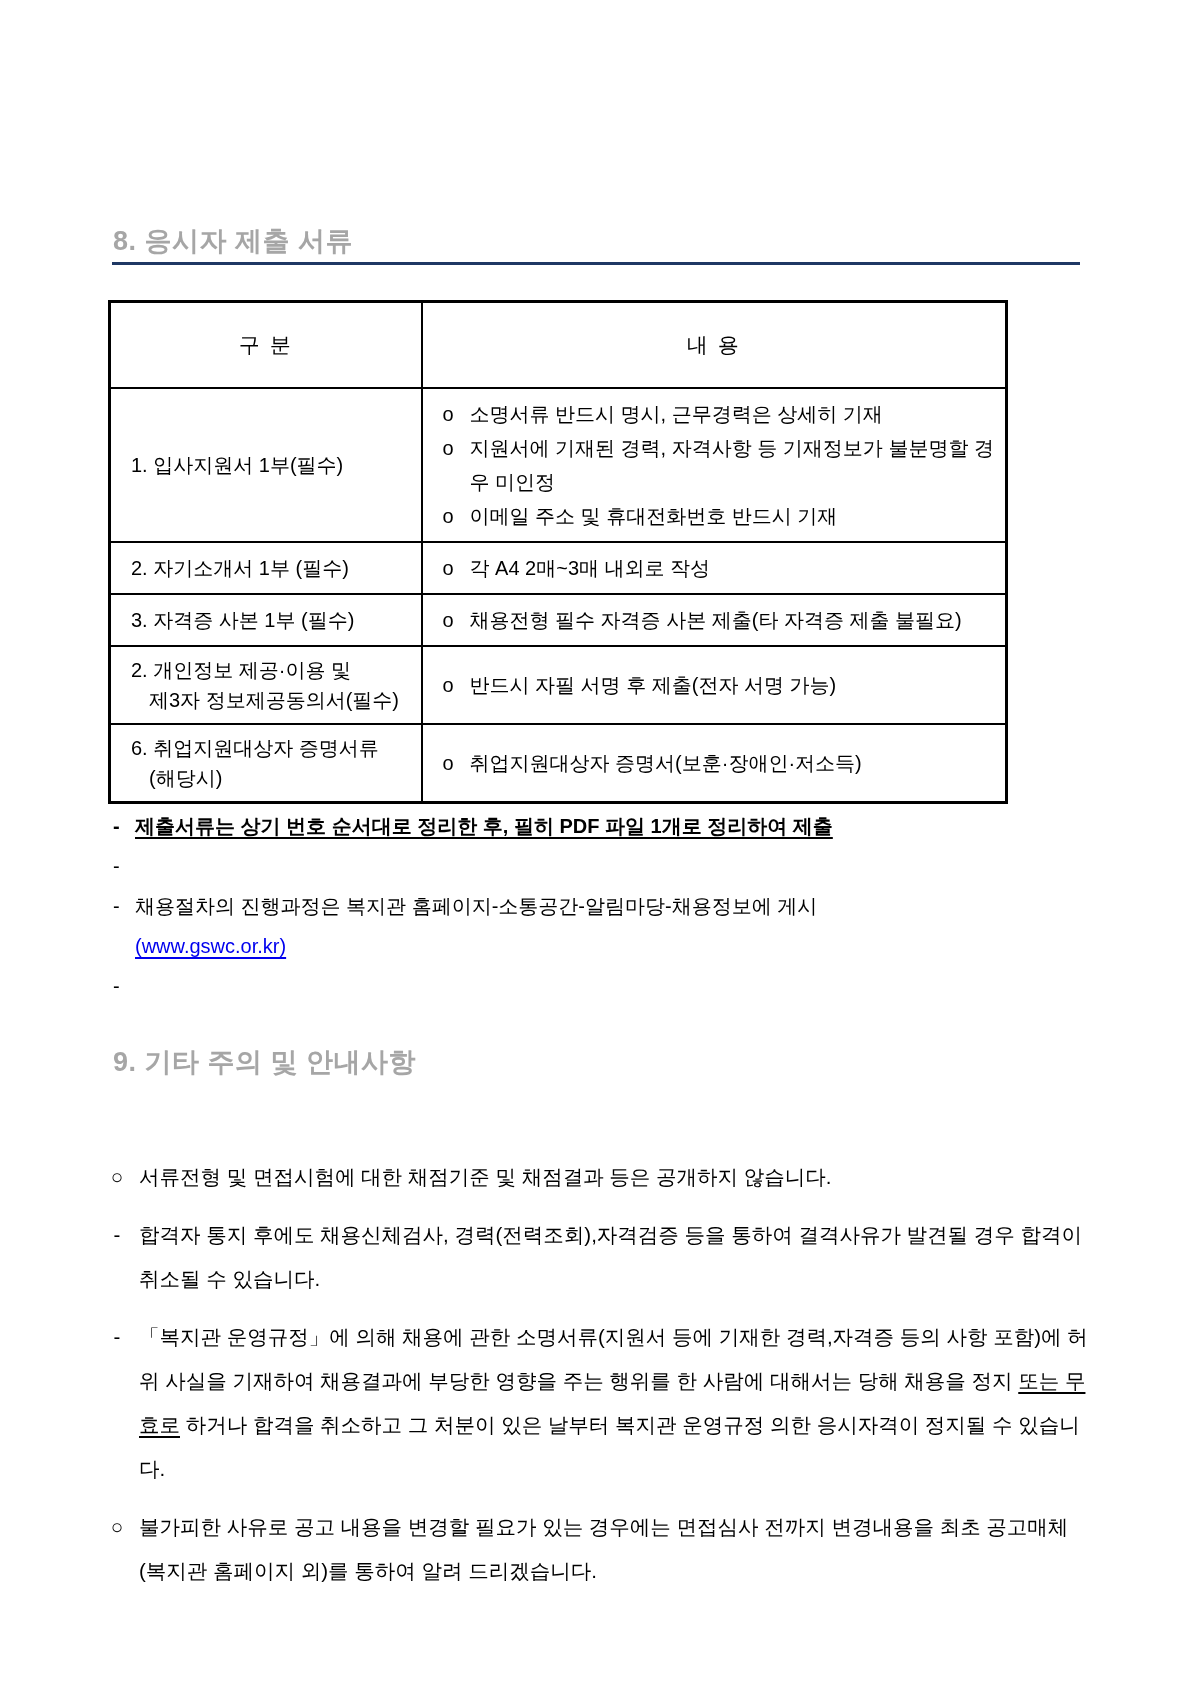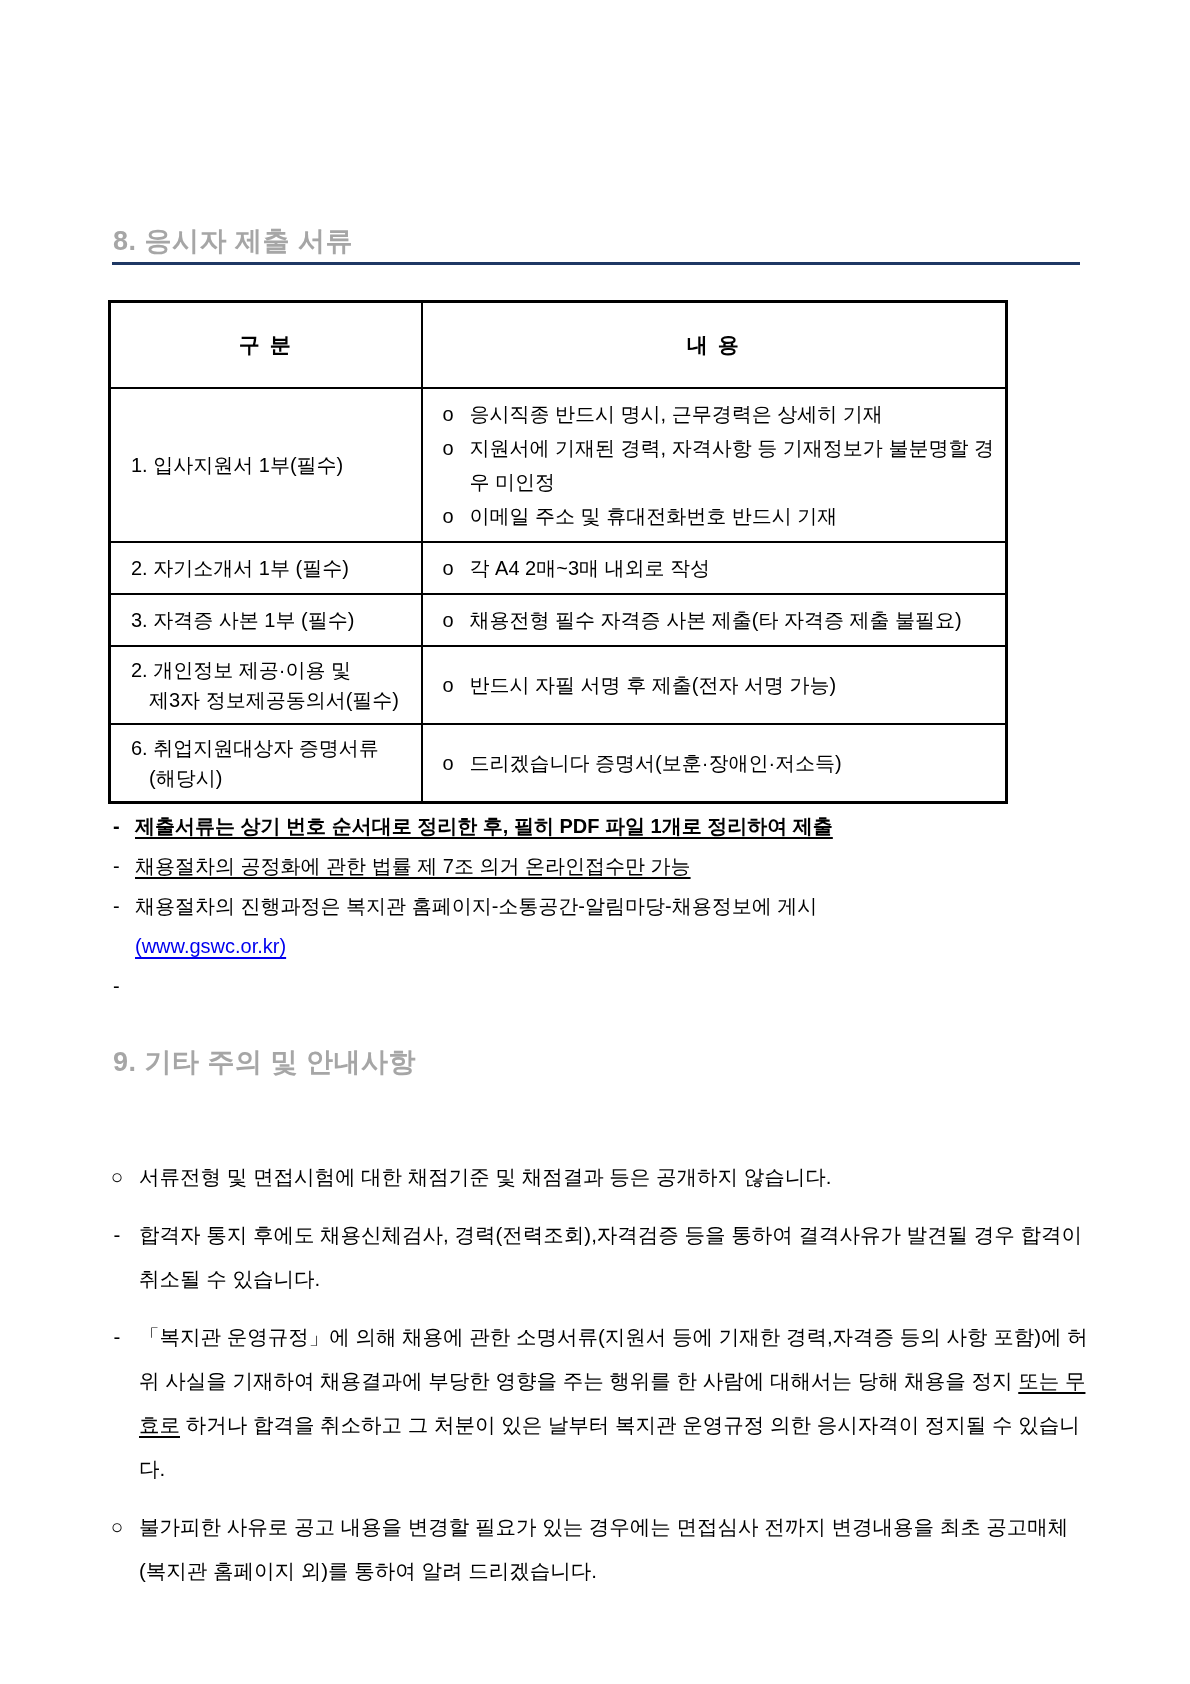--- a/index.html
+++ b/index.html
@@ -23,21 +23,21 @@
     border-top:3px solid #1f3864;
   }
   table.doc-table {
     position:absolute; left:108px; top:300px;
     width:897px;
     border-collapse:collapse; table-layout:fixed;
     border:3px solid #000;
   }
   .doc-table th, .doc-table td { border:2px solid #000; }
   .doc-table th {
-    height:86px; font-size:21px; font-weight:700;
+    height:86px; font-size:21px; font-weight:400;
     text-align:center; vertical-align:middle; letter-spacing:2px;
   }
   col.c1 { width:312px; }
   col.c2 { width:585px; }
   td.cat {
     padding:8px 8px 8px 20px;
     font-size:20px; vertical-align:middle; line-height:30px;
   }
   td.cat .cat2 { display:block; padding-left:18px; }
   td.cont {
@@ -87,21 +87,21 @@
       <th>구 분</th>
       <th>내 용</th>
     </tr>
   </thead>
   <tbody>
     <tr class="r1">
       <td class="cat">1. 입사지원서 1부(필수)</td>
       <td class="cont">
         <div class="item">
           <span class="b">o</span>
-          <span>응시직종 반드시 명시, 근무경력은 상세히 기재</span>
+          <span>소명서류 반드시 명시, 근무경력은 상세히 기재</span>
         </div>
         <div class="item">
           <span class="b">o</span>
           <span>지원서에 기재된 경력, 자격사항 등 기재정보가 불분명할 경우 미인정</span>
         </div>
         <div class="item">
           <span class="b">o</span>
           <span>이메일 주소 및 휴대전화번호 반드시 기재</span>
         </div>
       </td>
@@ -137,35 +137,34 @@
       </td>
     </tr>
     <tr class="r6">
       <td class="cat">
         <span>6. 취업지원대상자 증명서류</span>
         <span class="cat2">(해당시)</span>
       </td>
       <td class="cont">
         <div class="item">
           <span class="b">o</span>
-          <span>드리겠습니다 증명서(보훈·장애인·저소득)</span>
+          <span>취업지원대상자 증명서(보훈·장애인·저소득)</span>
         </div>
       </td>
     </tr>
   </tbody>
 </table>
 
 <div class="notes">
   <div class="note bold">
     <span class="marker">-</span>
     <span class="u-text">제출서류는 상기 번호 순서대로 정리한 후, 필히 PDF 파일 1개로 정리하여 제출</span>
   </div>
   <div class="note">
     <span class="marker">-</span>
-    <span class="u-text">채용절차의 공정화에 관한 법률 제 7조 의거 온라인접수만 가능</span>
   </div>
   <div class="note">
     <span class="marker">-</span>
     <span>채용절차의 진행과정은 복지관 홈페이지-소통공간-알림마당-채용정보에 게시</span>
   </div>
   <div class="note url-line">
     <span class="link">(www.gswc.or.kr)</span>
   </div>
   <div class="note">
     <span class="marker">-</span>

